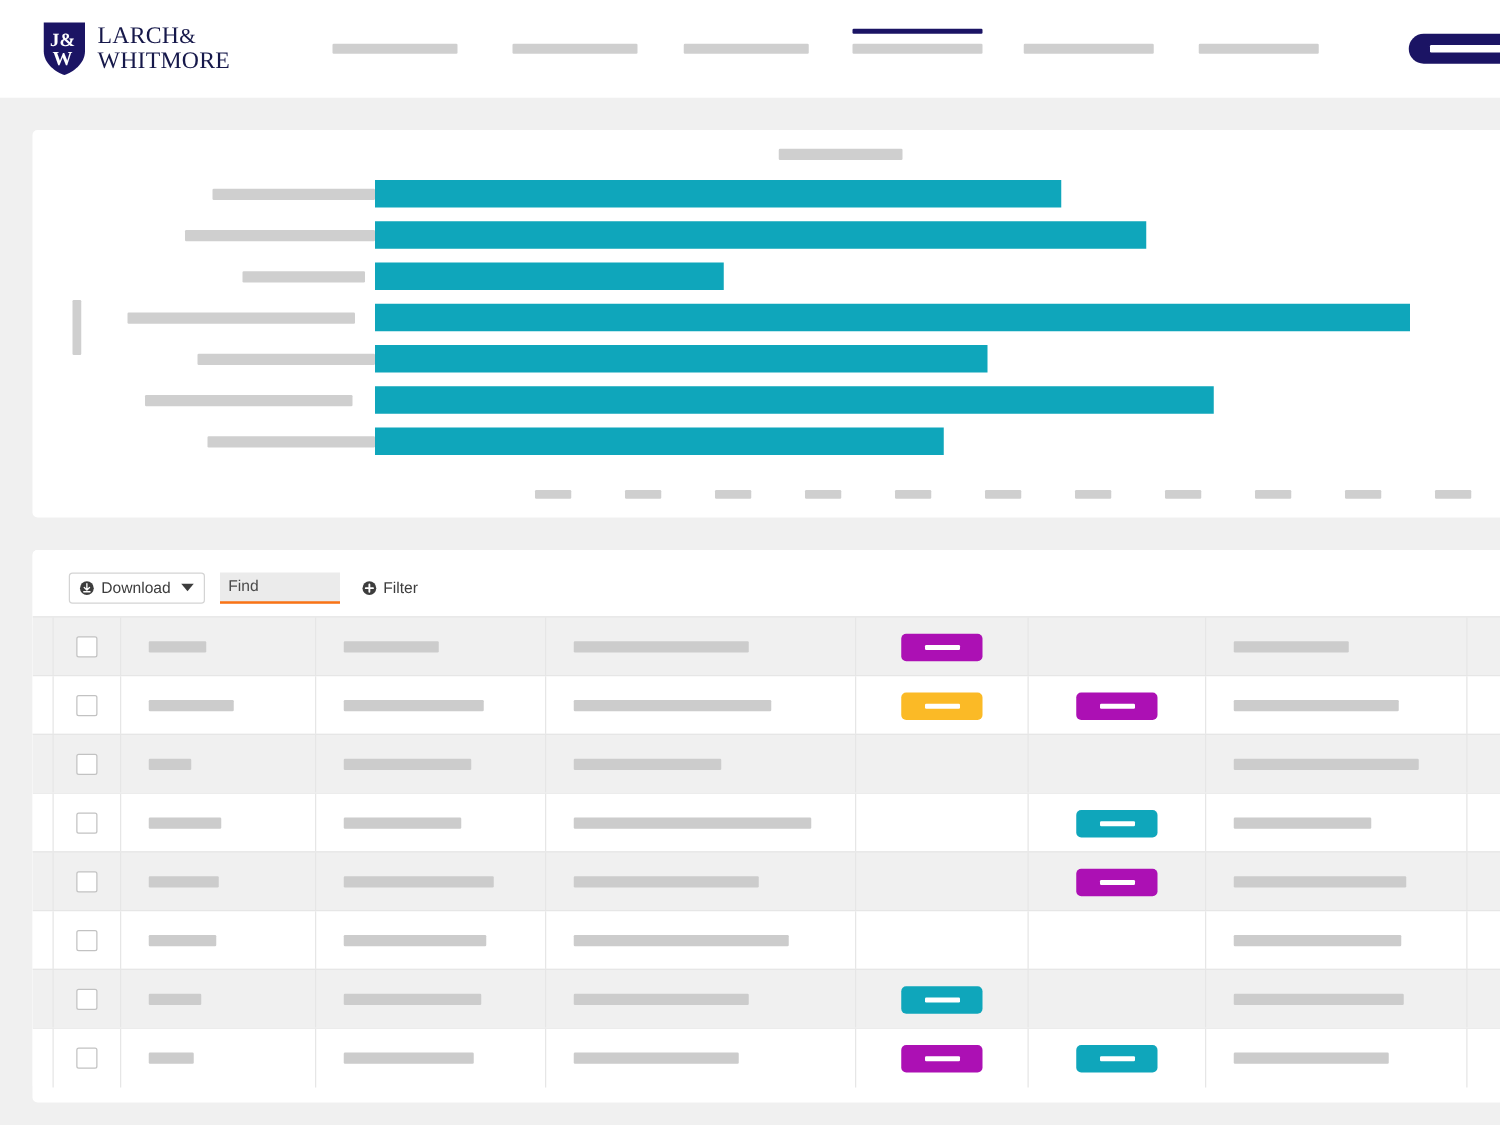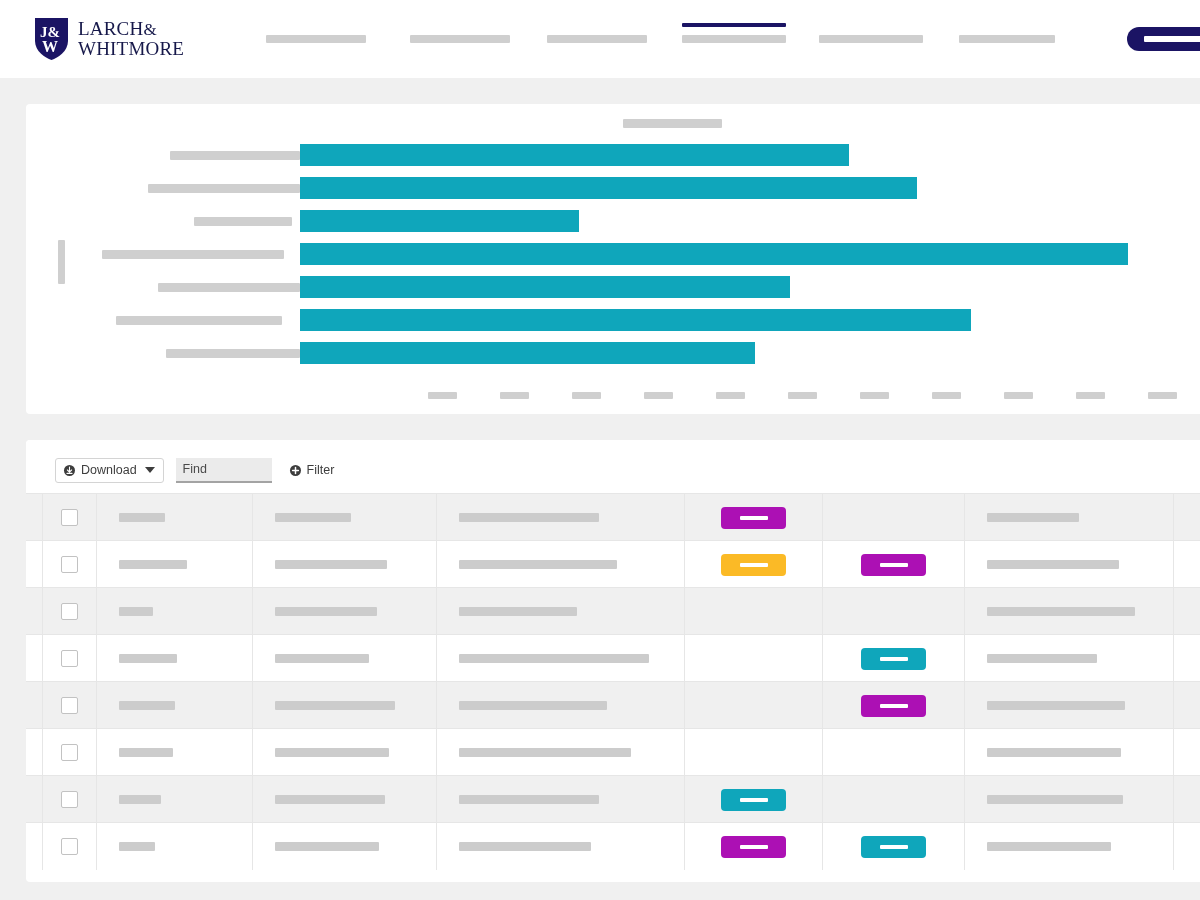--- a/index.html
+++ b/index.html
@@ -271,21 +271,21 @@
     margin-left: 2px;
     flex: none;
   }
 
   .find-input {
     margin-left: 12px;
     width: 96px;
     height: 25px;
     background: #ebebeb;
     border: none;
-    border-bottom: 2px solid #a3a3a3;
+    border-bottom: 2px solid #f97316;
     font-family: "Liberation Sans", sans-serif;
     font-size: 12.5px;
     color: #4a4a4a;
     padding: 0 7px;
     outline: none;
   }
   .find-input::placeholder { color: #4a4a4a; opacity: 1; }
 
   .btn-filter {
     margin-left: 18px;

